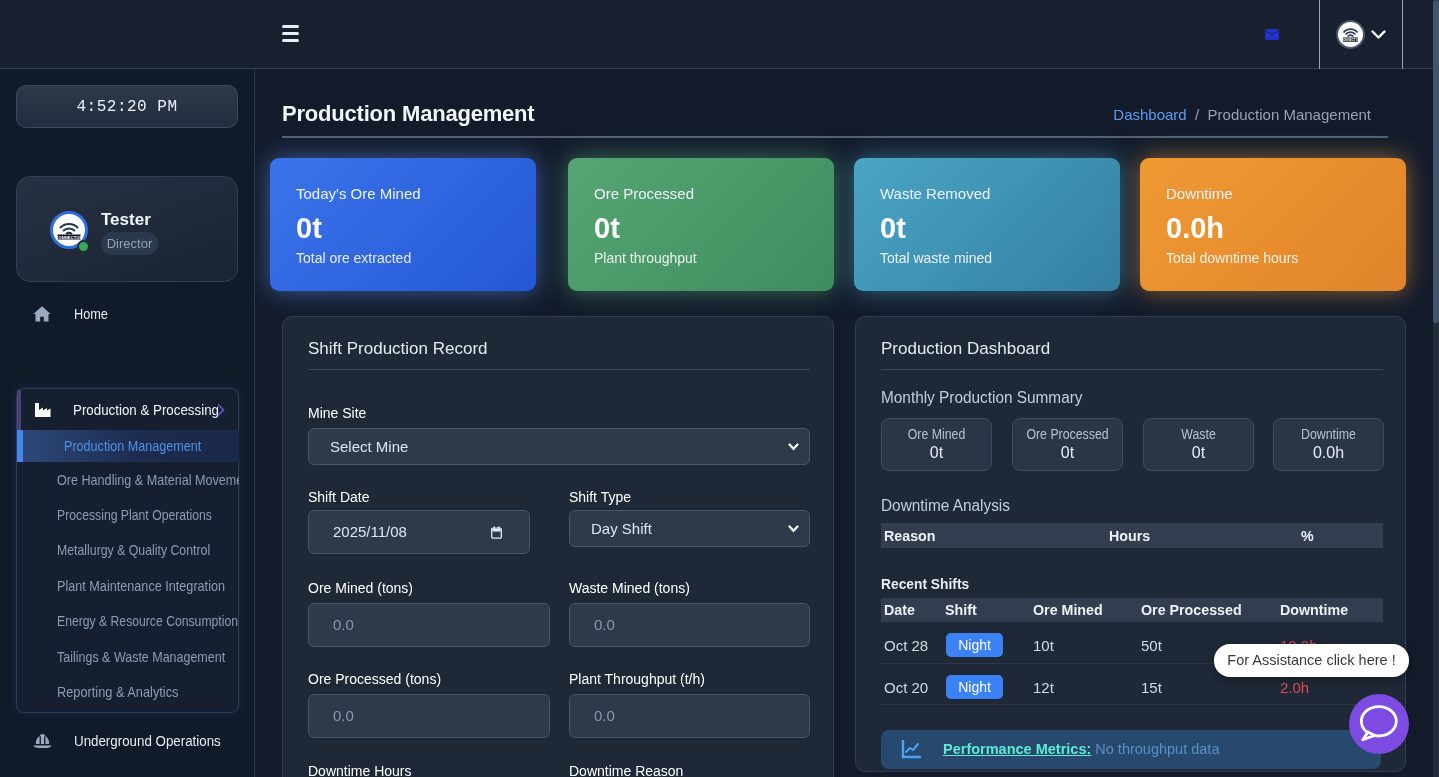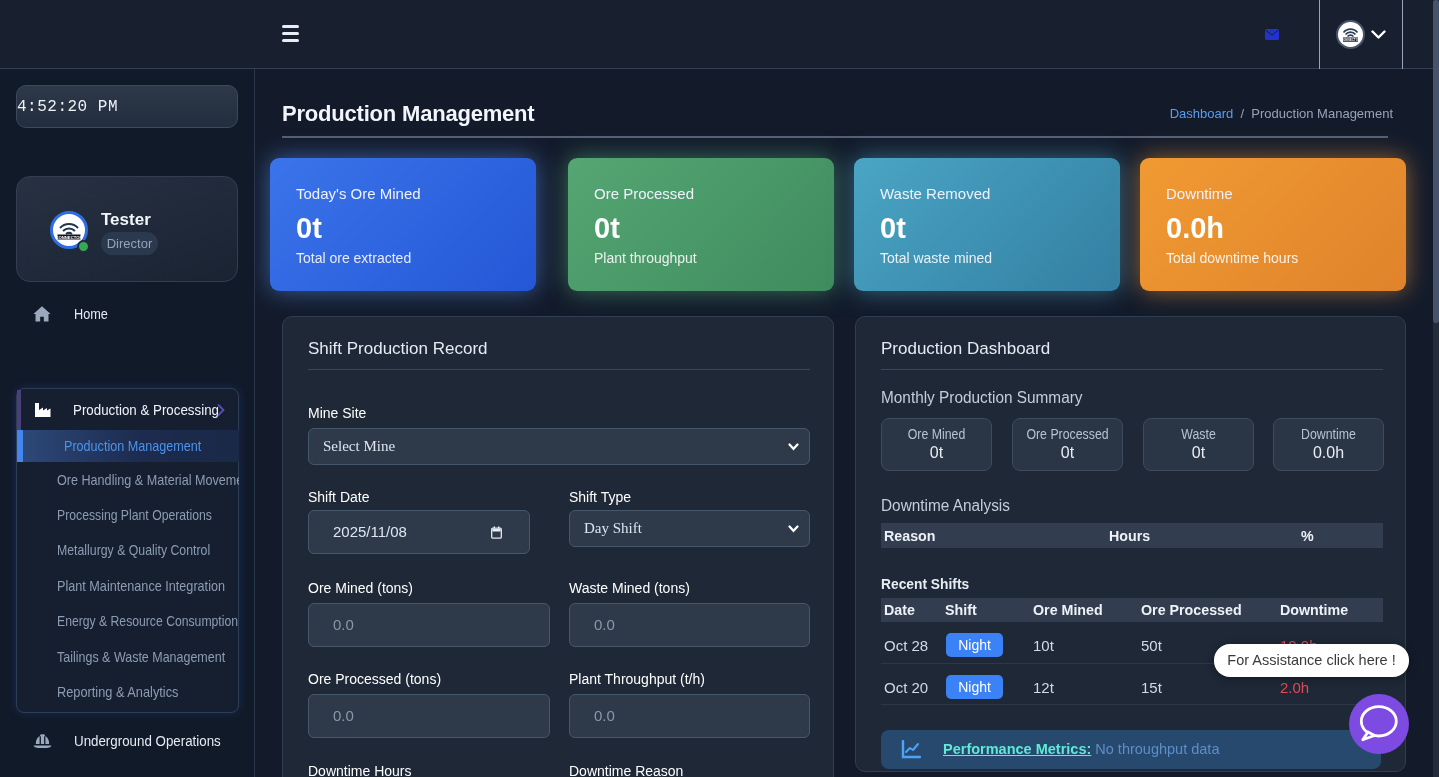--- a/index.html
+++ b/index.html
@@ -15,21 +15,21 @@
   #vline2 { position:absolute; left:1402px; top:0; width:1px; height:69px; background:#9aa4b6; }
   #hav { position:absolute; left:1336px; top:20px; width:29px; height:29px; border-radius:50%;
     background:#fff; border:2px solid #4a5568; }
 
   
   #sidebar { position:absolute; left:0; top:69px; width:255px; height:708px;
     background:#111a29; border-right:1px solid #2b3748; z-index:4; }
   #clock { position:absolute; left:16px; top:16px; width:222px; height:43px; border-radius:10px;
     background:linear-gradient(180deg,#2d3849,#222d3d); border:1px solid #3d4a5e;
     color:#edf1f7; font-family:"Liberation Mono",monospace; font-size:16px; letter-spacing:0.5px;
-    text-align:left; line-height:43px; }
+    text-align:center; line-height:43px; }
   #pcard { position:absolute; left:16px; top:107px; width:222px; height:106px; border-radius:14px;
     background:linear-gradient(160deg,#273142,#1a2332); border:1px solid #323e52; }
   #pava { position:absolute; left:33px; top:34px; width:38px; height:38px; border-radius:50%;
     background:#fff; border:3px solid #2e6ee3; }
   #pdot { position:absolute; left:60px; top:63px; width:13px; height:13px; border-radius:50%;
     background:#34a853; border:2px solid #222c3c; }
   #pname { position:absolute; left:84px; top:33px; font-size:17px; font-weight:bold; color:#f2f5fa; }
   #pbadge { position:absolute; left:84px; top:55px; width:57px; height:23px; border-radius:12px;
     background:#2b394e; color:#95a3b6; font-size:13px; text-align:center; line-height:23px; }
 
@@ -52,21 +52,21 @@
     padding-left:41px; white-space:nowrap; overflow:hidden; }
   .subitem { position:absolute; left:0; width:222px; height:35.4px; color:#8c9cb2;
     font-size:15px; line-height:35.4px; padding-left:40px; white-space:nowrap; overflow:hidden; }
   .subitem span, #subactive span { display:inline-block; transform:scaleX(0.9); transform-origin:left center; }
 
   
   #main { position:absolute; left:256px; top:69px; width:1183px; height:708px;
     background:#131b2b; }
   #h1 { position:absolute; left:26px; top:32px; font-size:22px; font-weight:bold; color:#f2f6fb;
     letter-spacing:-0.2px; }
-  #crumb { position:absolute; right:46px; top:37px; font-size:13px; color:#97a3b4; }
+  #crumb { position:absolute; right:68px; top:37px; font-size:15px; color:#97a3b4; }
   #crumb a { color:#5b9cf0; text-decoration:none; }
   #hdiv { position:absolute; left:26px; top:67px; width:1106px; height:2px; background:#555f73; }
 
   .card { position:absolute; top:89px; width:266px; height:133px; border-radius:9px; color:#fff; }
   .card .t { position:absolute; left:26px; top:27px; font-size:15px; color:#eef2fc; }
   .card .v { position:absolute; left:26px; top:54px; font-size:29px; font-weight:bold; }
   .card .s { position:absolute; left:26px; top:92px; font-size:14px; color:rgba(255,255,255,0.88); }
   #card1 { left:14px;  background:linear-gradient(135deg,#3b74ea,#2457d6);
     box-shadow:0 0 24px rgba(96,150,245,0.55); }
   #card2 { left:312px; background:linear-gradient(135deg,#55a673,#3f8c5e);
@@ -79,21 +79,21 @@
   .panel { position:absolute; top:247px; background:#1e2836; border:1px solid #313d50;
     border-radius:10px; }
   #lpanel { left:26px; width:552px; height:520px; }
   #rpanel { left:599px; width:551px; height:456px; }
   .ptitle { position:absolute; left:25px; top:22px; font-size:17px; color:#e5ebf3; }
   .pdiv { position:absolute; left:25px; top:52px; width:502px; height:1px; background:#3b475c; }
 
   .flabel { position:absolute; font-size:14px; color:#ffffff; }
   .fselect,.finput { position:absolute; background:#2e3a4a; border:1px solid #47576b;
     border-radius:6px; color:#dde5ef; font-size:15px; }
-  .fselect { height:37px; line-height:35px; padding-left:14px;font-family:Liberation Serif, serif; }
+  .fselect { height:37px; line-height:35px; padding-left:21px; }
   .finput { height:44px; line-height:42px; padding-left:24px; }
   .ph { color:#8a98aa; }
   .selchev { position:absolute; right:10px; top:50%; transform:translateY(-50%); }
 
   .cx96 { display:inline-block; transform:scaleX(0.96); transform-origin:left center; }
   .cx89 { display:inline-block; transform:scaleX(0.89); transform-origin:left center; }
   
   .rsec { position:absolute; left:25px; font-size:16px; color:#c3cedd; }
   .scard { position:absolute; top:101px; width:111px; height:53px; background:#2a3646;
     border:1px solid #3e4b5d; border-radius:8px; text-align:center; }

